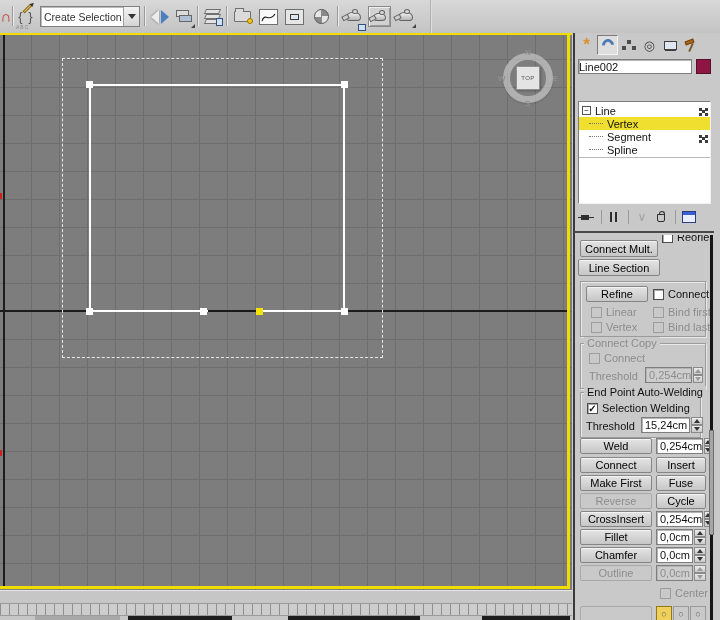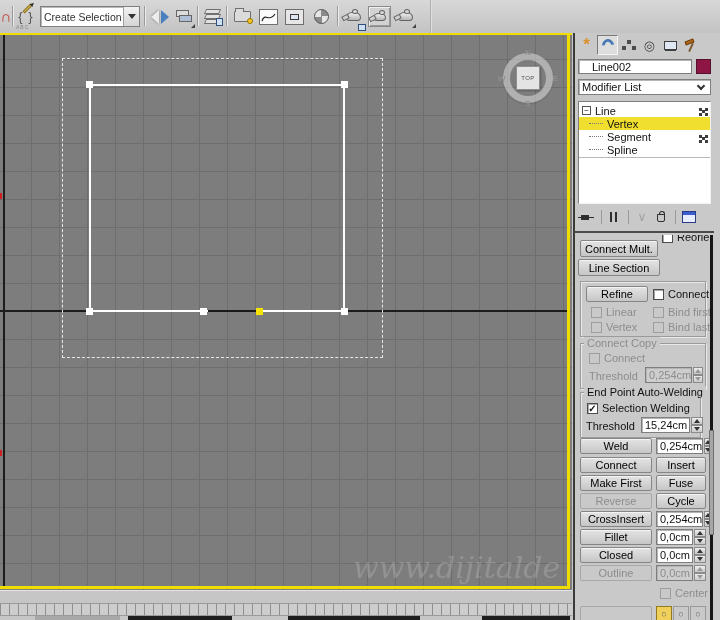--- a/index.html
+++ b/index.html
@@ -75,21 +75,21 @@
   .tab{width:21px;height:20px;display:flex;align-items:center;justify-content:center;position:relative;}
   .tab.active{background:#dedede;border:1px solid;border-color:#7a7a7a #f4f4f4 #f4f4f4 #7a7a7a;}
   .tab-create{color:#dd8f2a;font-size:17px;font-weight:bold;line-height:10px;}
   .arcmod{width:12px;height:12px;border:3px solid transparent;border-top-color:#4a7ab5;border-left-color:#4a7ab5;border-radius:50%;transform:rotate(40deg);}
   .hiersq{width:4px;height:4px;background:#4c4c4c;box-shadow:-5px 6px 0 #4c4c4c,5px 6px 0 #4c4c4c;margin-bottom:6px;}
   .tab-motion{color:#3f3f3f;font-size:13px;}
   .monitor{width:13px;height:9px;border:1px solid #3f3f3f;background:#dfe7f2;box-shadow:0 2px 0 -1px #3f3f3f;}
   .hammerhead{position:absolute;left:4px;top:5px;width:9px;height:4px;background:#b06a20;border:1px solid #6e3d08;transform:rotate(-20deg);}
   .hammerhandle{position:absolute;left:9px;top:8px;width:2px;height:9px;background:#7a5a2e;transform:rotate(25deg);}
 
-  .namefield{position:absolute;left:6px;top:26px;width:114px;height:15px;background:#fff;border:1px solid #7e7e7e;box-shadow:inset 1px 1px 0 #b5b5b5;display:flex;align-items:center;padding-left:13px;}
+  .namefield{position:absolute;left:6px;top:26px;width:114px;height:15px;background:#fff;border:1px solid #7e7e7e;box-shadow:inset 1px 1px 0 #b5b5b5;display:flex;align-items:center;padding-left:0;}
   .cswatch{position:absolute;left:124px;top:26px;width:15px;height:15px;background:#8e1644;border:1px solid #55102b;}
   .modlist{position:absolute;left:6px;top:46px;width:133px;height:16px;background:#fff;border:1px solid #7e7e7e;box-shadow:inset 1px 1px 0 #b5b5b5;display:flex;align-items:center;}
   .modlist .mtext{flex:1;padding-left:3px;}
   .chev{width:6px;height:6px;border-right:2px solid #333;border-bottom:2px solid #333;transform:rotate(45deg);margin:0 6px 2px 0;}
 
   .stack{position:absolute;left:6px;top:68px;width:133px;height:103px;background:#fff;border:1px solid;border-color:#7e7e7e #f2f2f2 #f2f2f2 #7e7e7e;overflow:hidden;}
   .srow{position:absolute;left:0;width:131px;height:13px;display:flex;align-items:center;}
   .srow.sel{background:#f0df2e;}
   .minusbox{width:9px;height:9px;border:1px solid #555;background:#fff;display:flex;align-items:center;justify-content:center;font-size:8px;line-height:7px;margin:0 4px 0 3px;}
   .treedash{width:14px;height:1px;border-bottom:1px dotted #777;margin:0 4px 0 10px;}
@@ -235,21 +235,20 @@
     </div>
 
     <div class="edge-red" style="top:160px;"></div>
     <div class="edge-red" style="top:417px;"></div>
 
     <div class="yb" style="left:0;top:0;width:572px;height:2px;"></div>
     <div class="yb" style="left:567px;top:0;width:3px;height:556px;"></div>
     <div class="yb" style="left:0;top:553px;width:570px;height:3px;"></div>
   </div>
 
-  <div class="wm" style="left:353px;top:550px;font-size:30px;">www.dijitalde</div>
 
   <div class="bottombar">
     <div class="ruler"></div>
     <div class="stub" style="left:35px;width:85px;background:#a8a8a8;"></div>
     <div class="stub" style="left:128px;width:104px;background:#1e1e1e;"></div>
     <div class="stub" style="left:288px;width:132px;background:#1e1e1e;"></div>
     <div class="stub" style="left:482px;width:88px;background:#1e1e1e;"></div>
   </div>
 
   <div class="panel">
@@ -275,24 +274,20 @@
           <span class="hammerhead"></span>
           <span class="hammerhandle"></span>
         </div>
     </div>
 
     <div class="namefield">
         <span>Line002</span>
       </div>
     <div class="cswatch"></div>
 
-    <div class="modlist">
-      <span class="mtext">Modifier List</span>
-      <span class="chev"></span>
-    </div>
 
     <div class="stack">
       <div class="srow" style="top:2px;">
         <span class="minusbox">−</span>
         <span>Line</span>
         <span class="lvldots" style="top:4px;"></span>
       </div>
       <div class="srow sel" style="top:15px;">
         <span class="treedash"></span>
         <span>Vertex</span>
@@ -451,21 +446,21 @@
         <span class="arrows">
             <span class="sa">
               <span class="tri-u"></span>
             </span>
             <span class="sa">
               <span class="tri-dn"></span>
             </span>
           </span>
       </div>
 
-      <button class="pbtn" style="left:8px;top:312px;width:72px;height:16px;">Closed</button>
+      <button class="pbtn" style="left:8px;top:312px;width:72px;height:16px;">Chamfer</button>
       <div class="spin" style="left:84px;top:312px;width:50px;">
         <span class="field">0,0cm</span>
         <span class="arrows">
             <span class="sa">
               <span class="tri-u"></span>
             </span>
             <span class="sa">
               <span class="tri-dn"></span>
             </span>
           </span>

